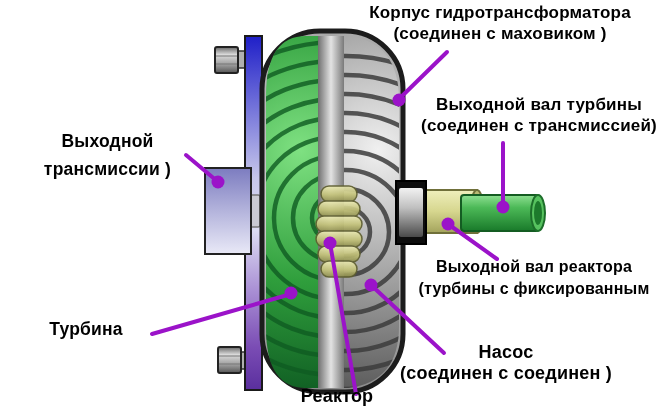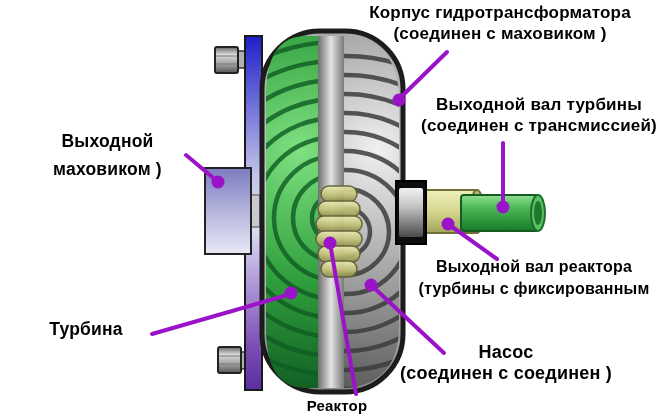--- a/index.html
+++ b/index.html
@@ -12,21 +12,21 @@
     position:absolute;text-align:center;font-weight:bold;color:#000;
     font-size:17px;line-height:21px;letter-spacing:0.2px;white-space:nowrap;
   }
   .label span{display:block;}
   .lbl-housing{left:339px;top:2px;width:322px;}
   .lbl-turbine-shaft{left:406px;top:94px;width:266px;}
   .lbl-flywheel{left:15px;top:127px;width:185px;font-size:17.5px;line-height:28px;}
   .lbl-reactor-shaft{left:398px;top:256px;width:272px;font-size:16px;line-height:22px;}
   .lbl-turbine{left:26px;top:319px;width:120px;font-size:17.5px;}
   .lbl-pump{left:392px;top:342px;width:228px;font-size:18px;line-height:21px;}
-  .lbl-reactor{left:281px;top:395px;width:112px;font-size:15px;}
+  .lbl-reactor{left:281px;top:386px;width:112px;font-size:18px;}
 </style>
 </head>
 <body>
 
 <div class="stage">
 
   <svg class="diagram-svg" width="670" height="420" viewBox="0 0 670 420">
     <defs>
       <linearGradient id="gradPlate" x1="0" y1="0" x2="0" y2="1">
         <stop offset="0" stop-color="#1f1fc8"></stop>
@@ -199,21 +199,21 @@
     <span>(соединен с маховиком )</span>
   </div>
 
   <div class="label lbl-turbine-shaft">
     <span>Выходной вал турбины</span>
     <span>(соединен с трансмиссией)</span>
   </div>
 
   <div class="label lbl-flywheel">
     <span>Выходной</span>
-    <span>маховиком )</span>
+    <span>трансмиссии )</span>
   </div>
 
   <div class="label lbl-reactor-shaft">
     <span>Выходной вал реактора</span>
     <span>(турбины с фиксированным</span>
   </div>
 
   <div class="label lbl-turbine">
     <span>Турбина</span>
   </div>

